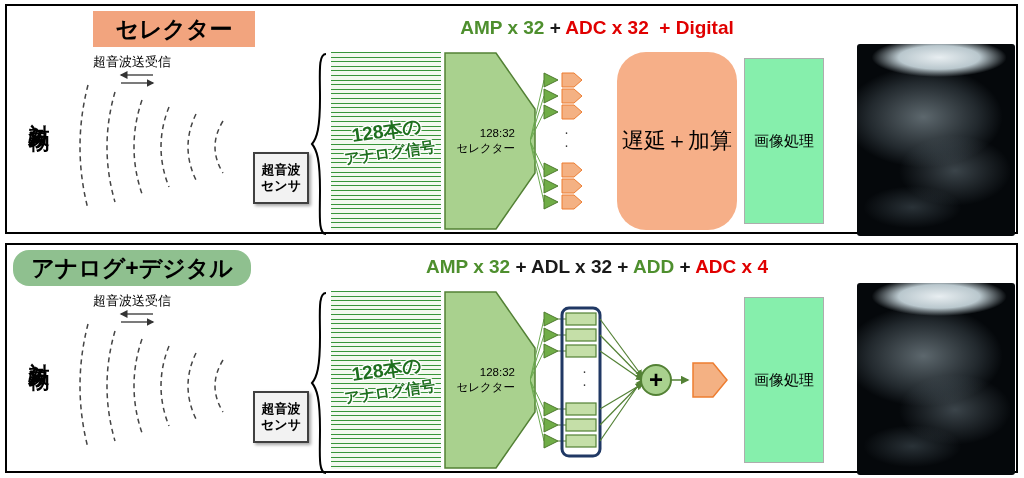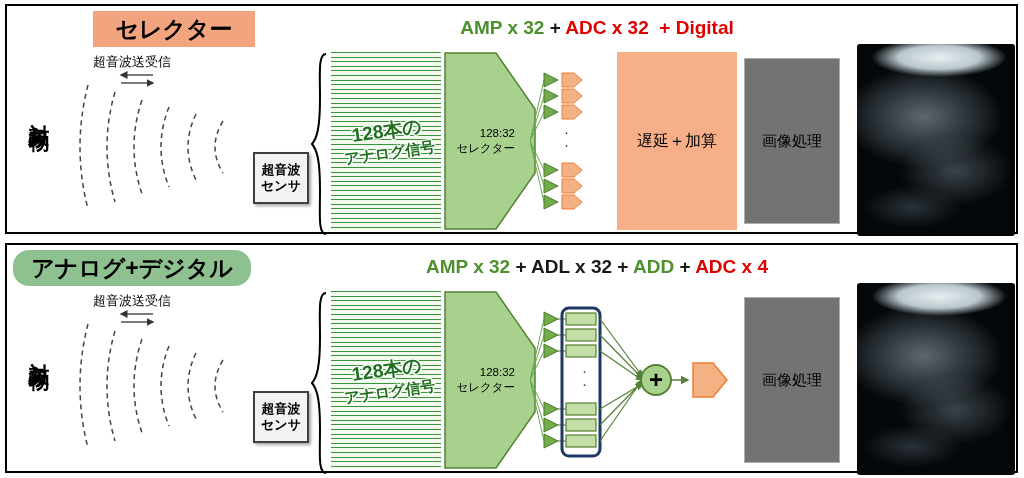--- a/index.html
+++ b/index.html
@@ -43,22 +43,22 @@
   .signal-text .sig1 { font-size:19px; }
   .signal-text .sig2 { font-size:15px; }
 
   .selector { position:absolute; left:437px; top:46px; }
   .selector-label { position:absolute; left:440px; top:120px; width:68px; text-align:right;
                     font-size:11.5px; line-height:1.3; color:#000; }
 
   .cluster { position:absolute; left:523px; top:58px; }
 
   .delay-box { position:absolute; left:610px; top:46px; width:120px; height:178px; background:#F6AF88;
-               display:flex; align-items:center; justify-content:center; font-size:16px; color:#000; }
-  .proc-box  { position:absolute; left:737px; top:52px; width:96px; height:166px; background:#737373;
+               display:flex; align-items:center; justify-content:center; font-size:22px; color:#000;border-radius:29px; }
+  .proc-box  { position:absolute; left:737px; top:52px; width:80px; height:166px; background:#86efac;
                border:1px solid #ADADAD; display:flex; align-items:center; justify-content:center;
                font-size:15px; color:#000; }
 
   .us-image { position:absolute; left:850px; top:38px; width:158px; height:192px; background:#05080b;
               border-radius:3px; overflow:hidden; }
   .us-fan { position:absolute; inset:0;
     background:
       radial-gradient(ellipse 90px 26px at 52% 7%, #e8eef1 0%, #b9c7cd 45%, rgba(70,85,95,0) 75%),
       radial-gradient(ellipse 110px 70px at 42% 38%, rgba(165,182,190,0.55) 0%, rgba(120,138,148,0.25) 50%, rgba(0,0,0,0) 72%),
       radial-gradient(ellipse 80px 50px at 62% 66%, rgba(140,158,168,0.4) 0%, rgba(0,0,0,0) 70%),

